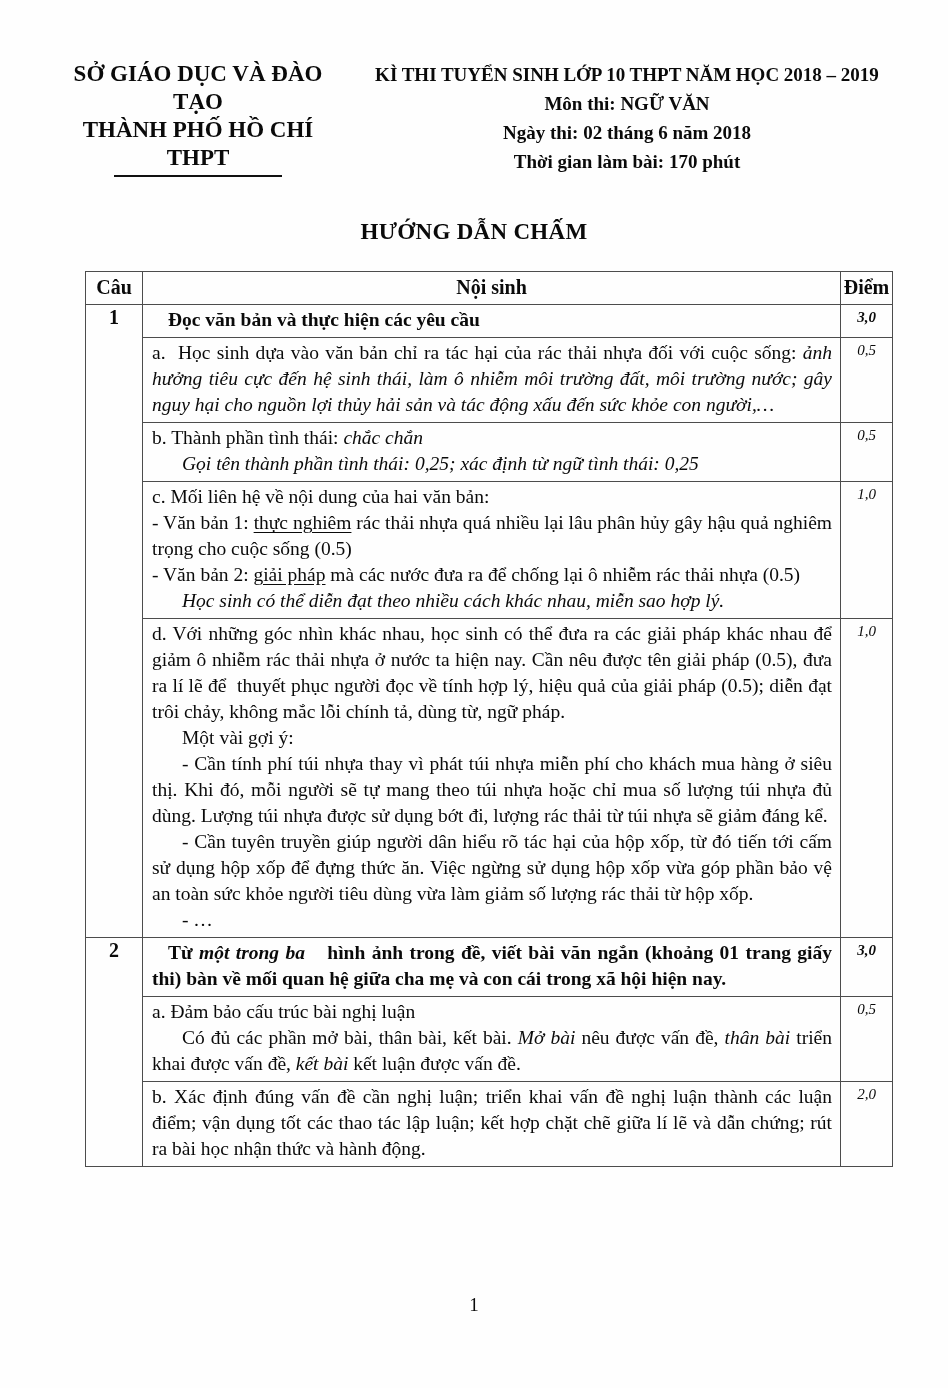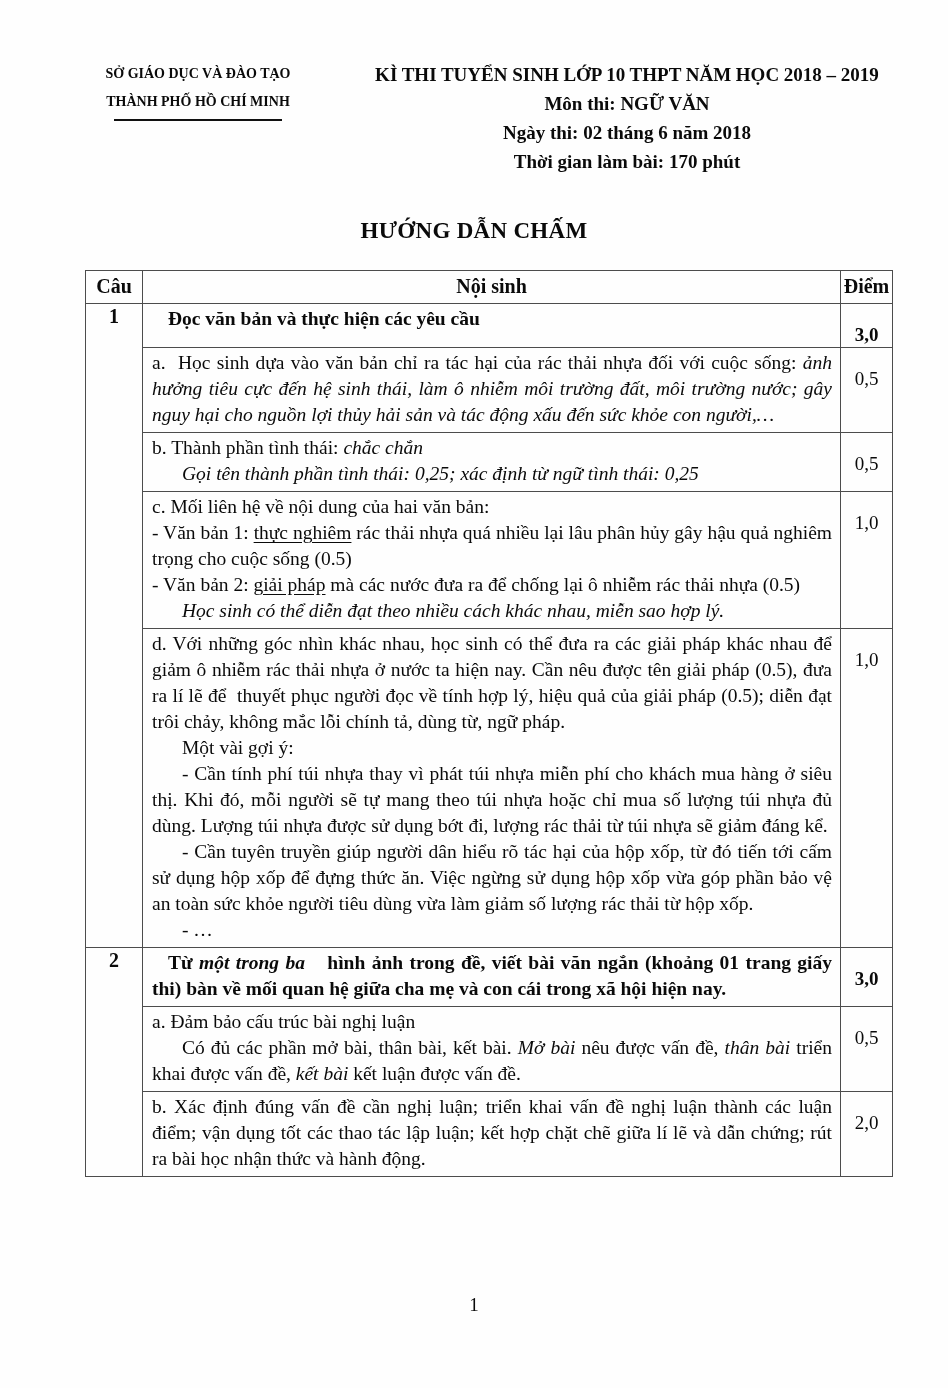--- a/index.html
+++ b/index.html
@@ -13,21 +13,21 @@
     font-family: "Liberation Serif", "DejaVu Serif", serif;
     overflow: hidden;
   }
   
   .doc-header { display: flex; padding-top: 60px; }
   .doc-header-left {
     width: 268px;
     margin-left: 64px;
     text-align: center;
     font-weight: bold;
-    font-size: 14px;
+    font-size: 23px;
     line-height: 28px;
     flex-shrink: 0;
   }
   .issuer-underline {
     width: 168px;
     border-bottom: 2px solid #111;
     margin: 3px auto 0 auto;
     height: 0;
   }
   .doc-header-right {
@@ -74,22 +74,23 @@
   td.content-cell {
     padding: 2px 8px 4px 9px;
     font-size: 19.5px;
     line-height: 26px;
     text-align: justify;
   }
   td.content-cell p { margin: 0; }
   td.content-cell p.ind { text-indent: 30px; }
   td.score-cell {
     text-align: center;
-    font-size: 19px;
-    padding-top: 20px;
+    font-size: 15px;
+    padding-top: 4px;
+    font-style: italic;
   }
   .s-b  { font-weight: bold; margin-left: 16px; }
   .s-i  { font-style: italic; }
   .s-bi { font-weight: bold; font-style: italic; }
   .s-u  { text-decoration: underline; text-underline-offset: 3px; }
   
   .page-number {
     position: absolute;
     left: 0; right: 0;
     bottom: 72px;
@@ -98,21 +99,21 @@
   }
 </style>
 </head>
 <body>
 
 <div class="page">
 
   <div class="doc-header">
     <div class="doc-header-left">
       <div>SỞ GIÁO DỤC VÀ ĐÀO TẠO</div>
-      <div>THÀNH PHỐ HỒ CHÍ MINH</div>
+      <div>THÀNH PHỐ HỒ CHÍ THPT</div>
       <div class="issuer-underline"></div>
     </div>
     <div class="doc-header-right">
       <div>KÌ THI TUYỂN SINH LỚP 10 THPT NĂM HỌC 2018 – 2019</div>
       <div>Môn thi: NGỮ VĂN</div>
       <div>Ngày thi: 02 tháng 6 năm 2018</div>
       <div>Thời gian làm bài: 170 phút</div>
     </div>
   </div>
 

